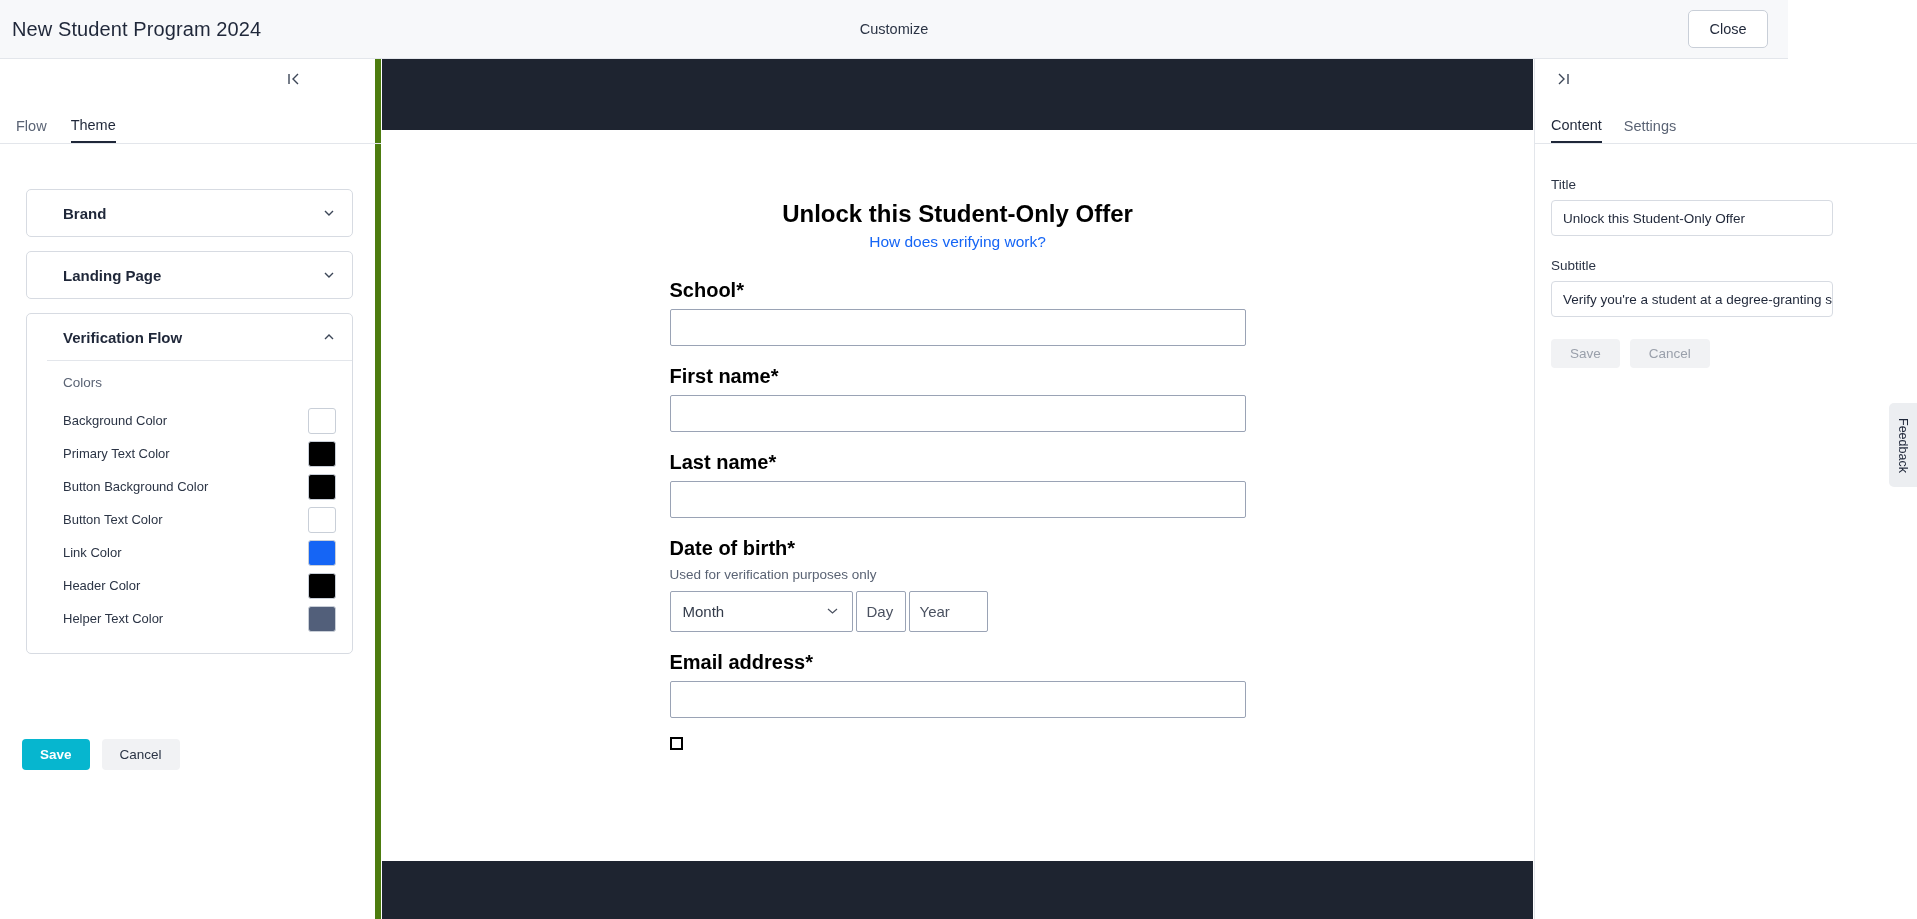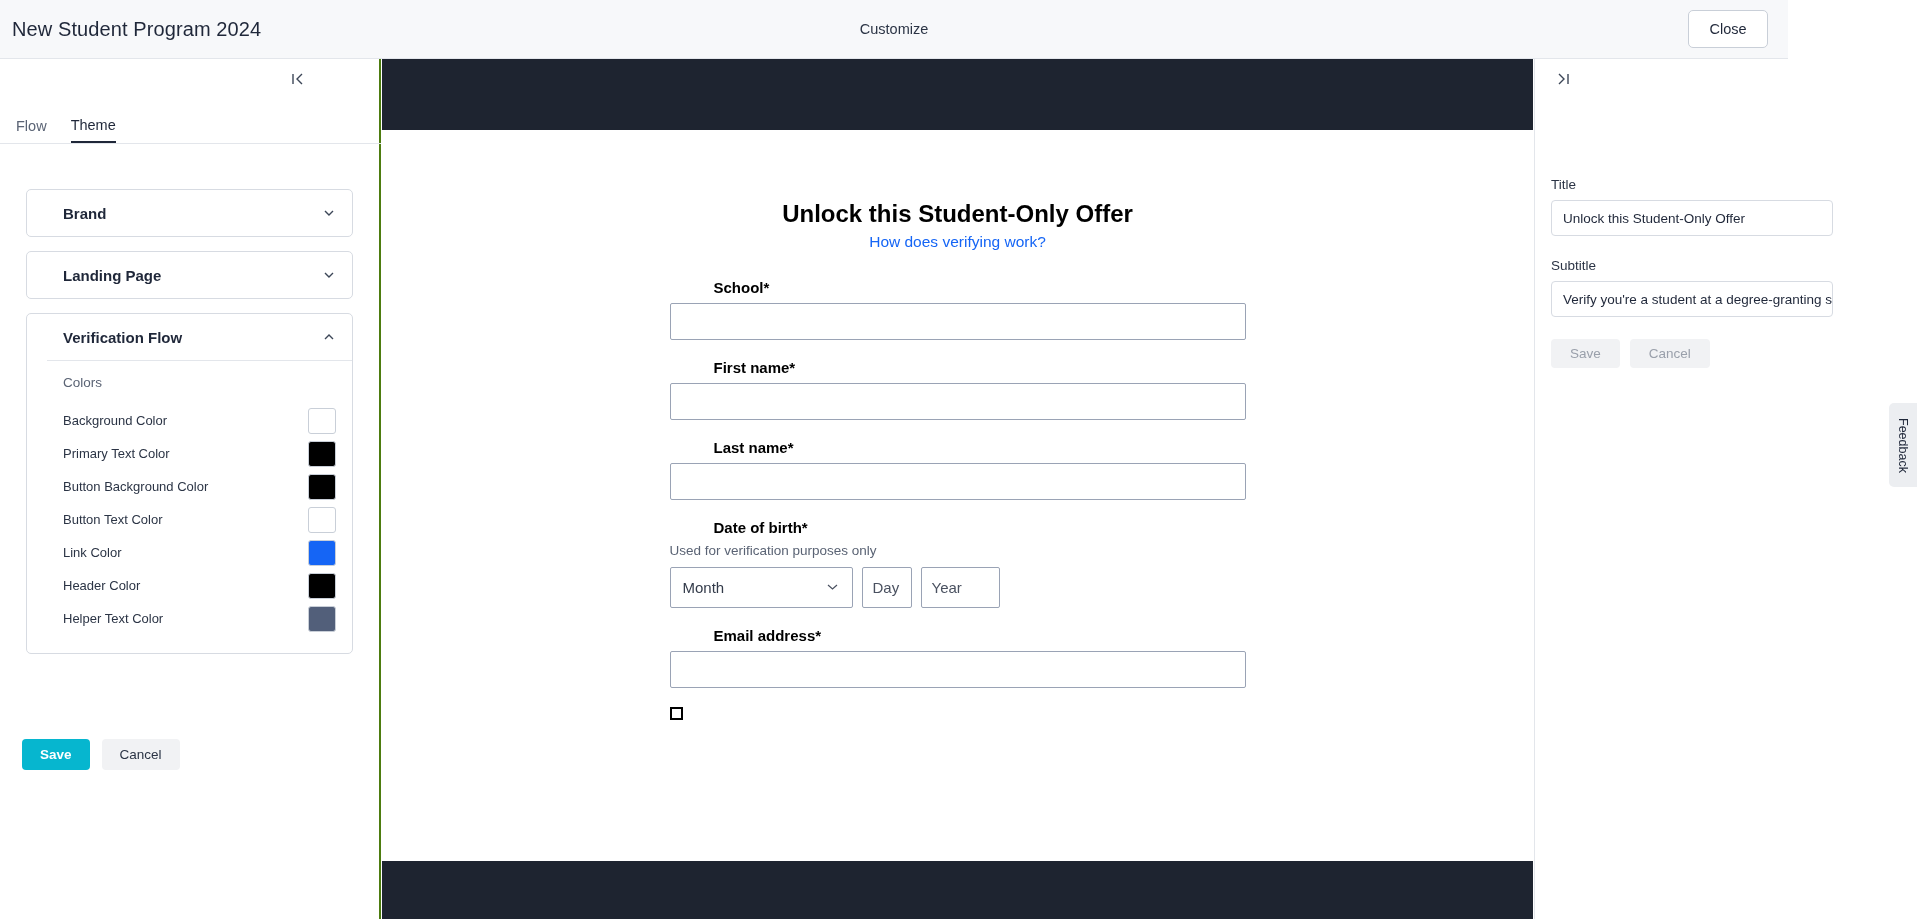--- a/index.html
+++ b/index.html
@@ -35,21 +35,21 @@
     font-size: 14.5px; font-family: inherit;
     cursor: pointer;
     display: flex; align-items: center; justify-content: center;
   }
 
   
   .leftpanel {
     position: absolute; top: 59px; left: 0;
     width: 381px; height: 860px;
     background: #ffffff;
-    border-right: 2px solid #4d7c0f;
+    border-right: 6px solid #4d7c0f;
   }
   .collapse-left {
     position: absolute; top: 12px; right: 73px;
     font-size: 17px; color: #3c4657; cursor: pointer;
     line-height: 1;
   }
   .tabs {
     position: absolute; top: 58px; left: 0;
     width: 381px;
     border-bottom: 1px solid #e3e6eb;
@@ -112,28 +112,28 @@
   .pv-title {
     text-align: center; font-size: 24px; font-weight: bold;
     color: #000000; margin-top: 70px;
   }
   .pv-sub { text-align: center; font-size: 15.5px; color: #111111; margin-top: 16px; }
   .pv-link {
     display: block; text-align: center; font-size: 15.5px;
     color: #1565f5; margin-top: 5px; text-decoration: none; cursor: pointer;
   }
   .pv-form { width: 576px; margin: 28px auto 0 auto; }
-  .f-label { font-size: 15px; font-weight: bold; color: #000; margin-bottom: 7px; margin-left: 44px; }
+  .f-label { font-size: 20px; font-weight: bold; color: #000; margin-bottom: 7px; }
   .f-help { font-size: 13.5px; color: #5a6374; margin: 2px 0 9px 0; }
   .f-input {
     width: 576px; height: 37px;
     border: 1px solid #9aa3b5; border-radius: 2px;
     background: #fff; margin-bottom: 19px;
   }
-  .dob-row { display: flex; gap: 9px; margin-bottom: 19px; align-items: center; }
+  .dob-row { display: flex; gap: 3px; margin-bottom: 19px; align-items: center; }
   .dob-select {
     width: 183px; height: 41px; border: 1px solid #9aa3b5; border-radius: 2px;
     display: flex; align-items: center; justify-content: space-between;
     padding: 0 12px; font-size: 15px; color: #333b4a; cursor: pointer;
   }
   .dob-small {
     width: 50px; height: 41px; border: 1px solid #9aa3b5; border-radius: 2px;
     display: flex; align-items: center; padding: 0 10px;
     font-size: 15px; color: #4a5160;
   }
@@ -323,20 +323,24 @@
 </div>
 
 <div class="rightpanel">
   <div class="collapse-right">
     <svg width="16" height="16" viewBox="0 0 16 16" fill="none" stroke="#3c4657" stroke-width="1.4">
       <path d="M4 3 L9 8 L4 13"></path>
         <path d="M13 3 V13"></path>
     </svg>
   </div>
 
+  <div class="rtabs">
+    <button class="tab active">Content</button>
+    <button class="tab">Settings</button>
+  </div>
 
   <div class="rp-content">
     <div class="rp-label">Title</div>
     <div class="rp-input">Unlock this Student-Only Offer</div>
 
     <div class="rp-label">Subtitle</div>
     <div class="rp-input">Verify you're a student at a degree-granting sch</div>
 
     <div class="rp-actions">
       <button class="btn-disabled">Save</button>

